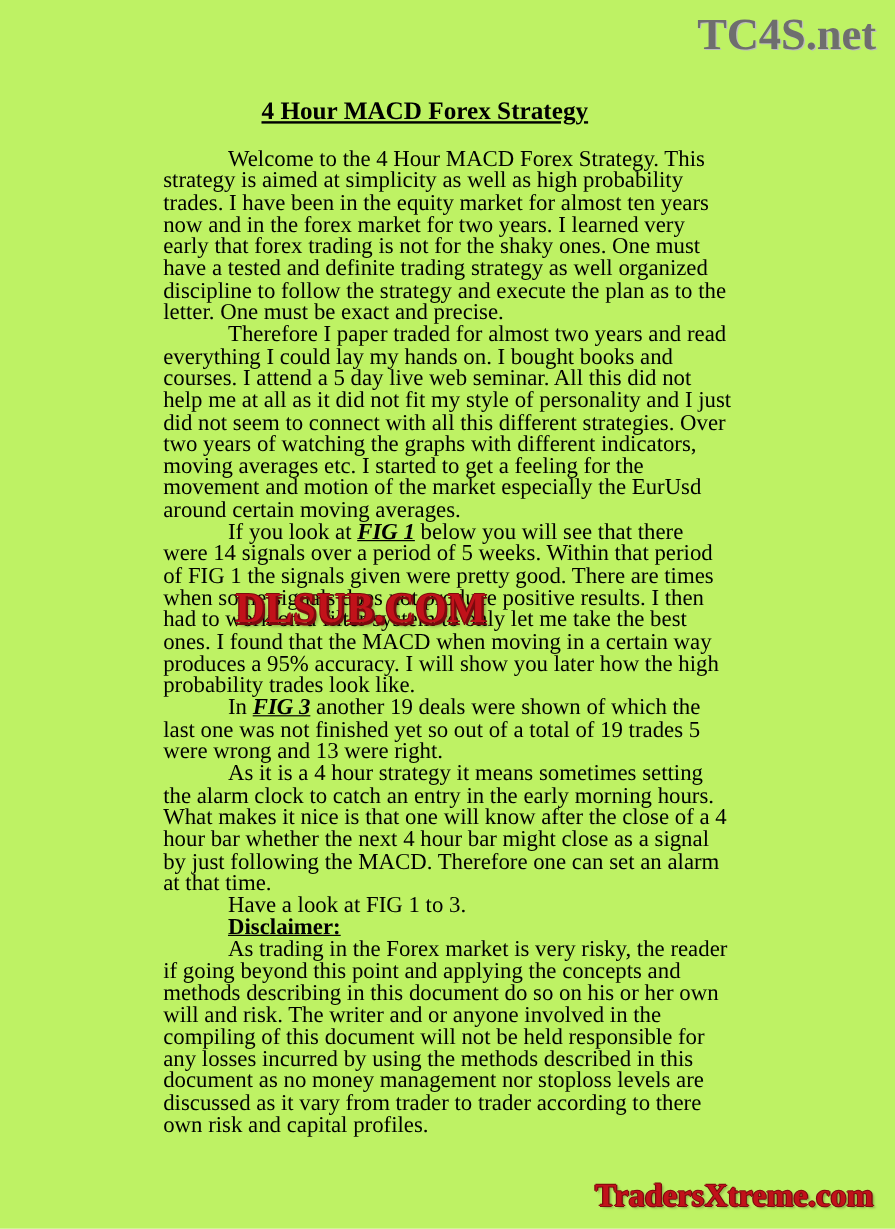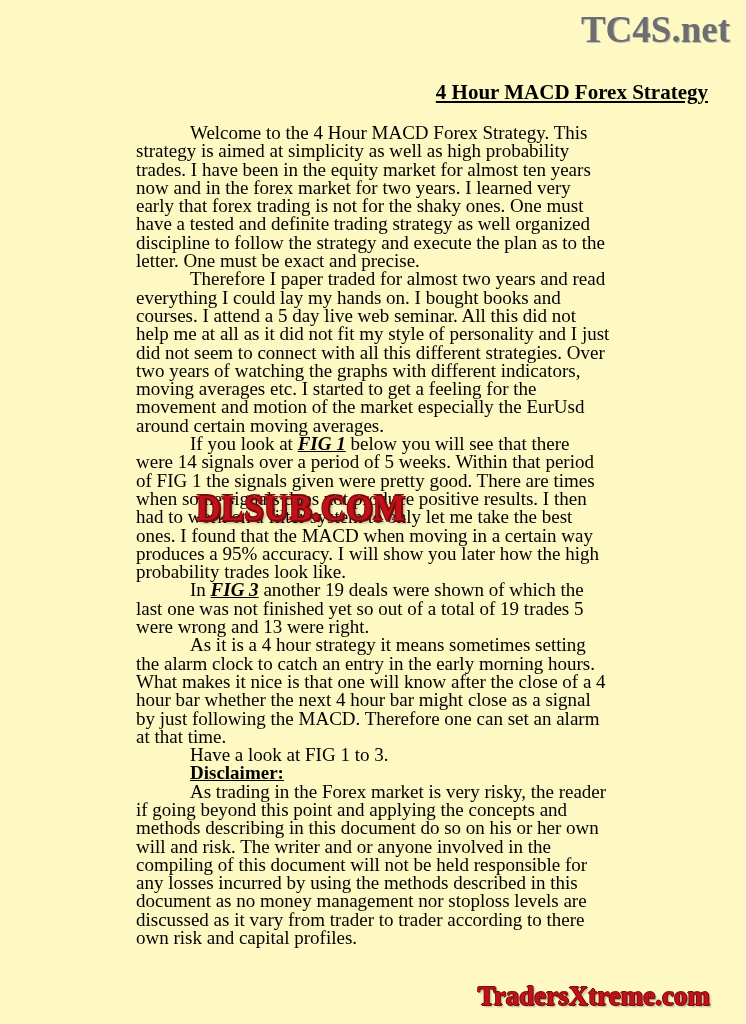--- a/index.html
+++ b/index.html
@@ -12,39 +12,39 @@
     background: #ffffff;
     font-family: "Liberation Serif", serif;
     color: #000000;
     position: relative;
     overflow: hidden;
   }
   .page {
     position: relative;
     width: 746px;
     height: 1024px;
-    background: #fef9c3;
+    background: #bef264;
   }
   .watermark-top {
     position: absolute;
     top: 8px;
     right: 16px;
     font-family: "Liberation Serif", serif;
     font-weight: bold;
     font-size: 37px;
     color: #6e6e6e;
     letter-spacing: 0px;
     text-shadow: 1px 1px 0 #bdbdbd;
   }
   .doc-title {
     position: absolute;
     top: 80px;
     left: 0;
     width: 708px;
-    text-align: right;
+    text-align: center;
     font-size: 21px;
     font-weight: bold;
     text-decoration: underline;
     font-family: "Liberation Serif", serif;
   }
   .body-text {
     position: absolute;
     top: 124px;
     left: 136px;
     width: 474px;
@@ -82,21 +82,21 @@
       -1px 0 0 #7b0a0e,
       0 2px 0 #7b0a0e,
       0 -1px 0 #7b0a0e,
       2px 2px 0 #7b0a0e,
       3px 3px 3px rgba(0,0,0,0.35);
     transform: scaleY(1.05);
   }
   .watermark-bottom {
     position: absolute;
     bottom: 12px;
-    right: 36px;
+    right: 18px;
     font-family: "Liberation Serif", serif;
     font-weight: bold;
     font-size: 27px;
     color: #c1121a;
     text-shadow:
       1px 0 0 #7b0a0e,
       -1px 0 0 #7b0a0e,
       0 1px 0 #7b0a0e,
       0 -1px 0 #7b0a0e,
       2px 2px 2px rgba(0,0,0,0.3);

